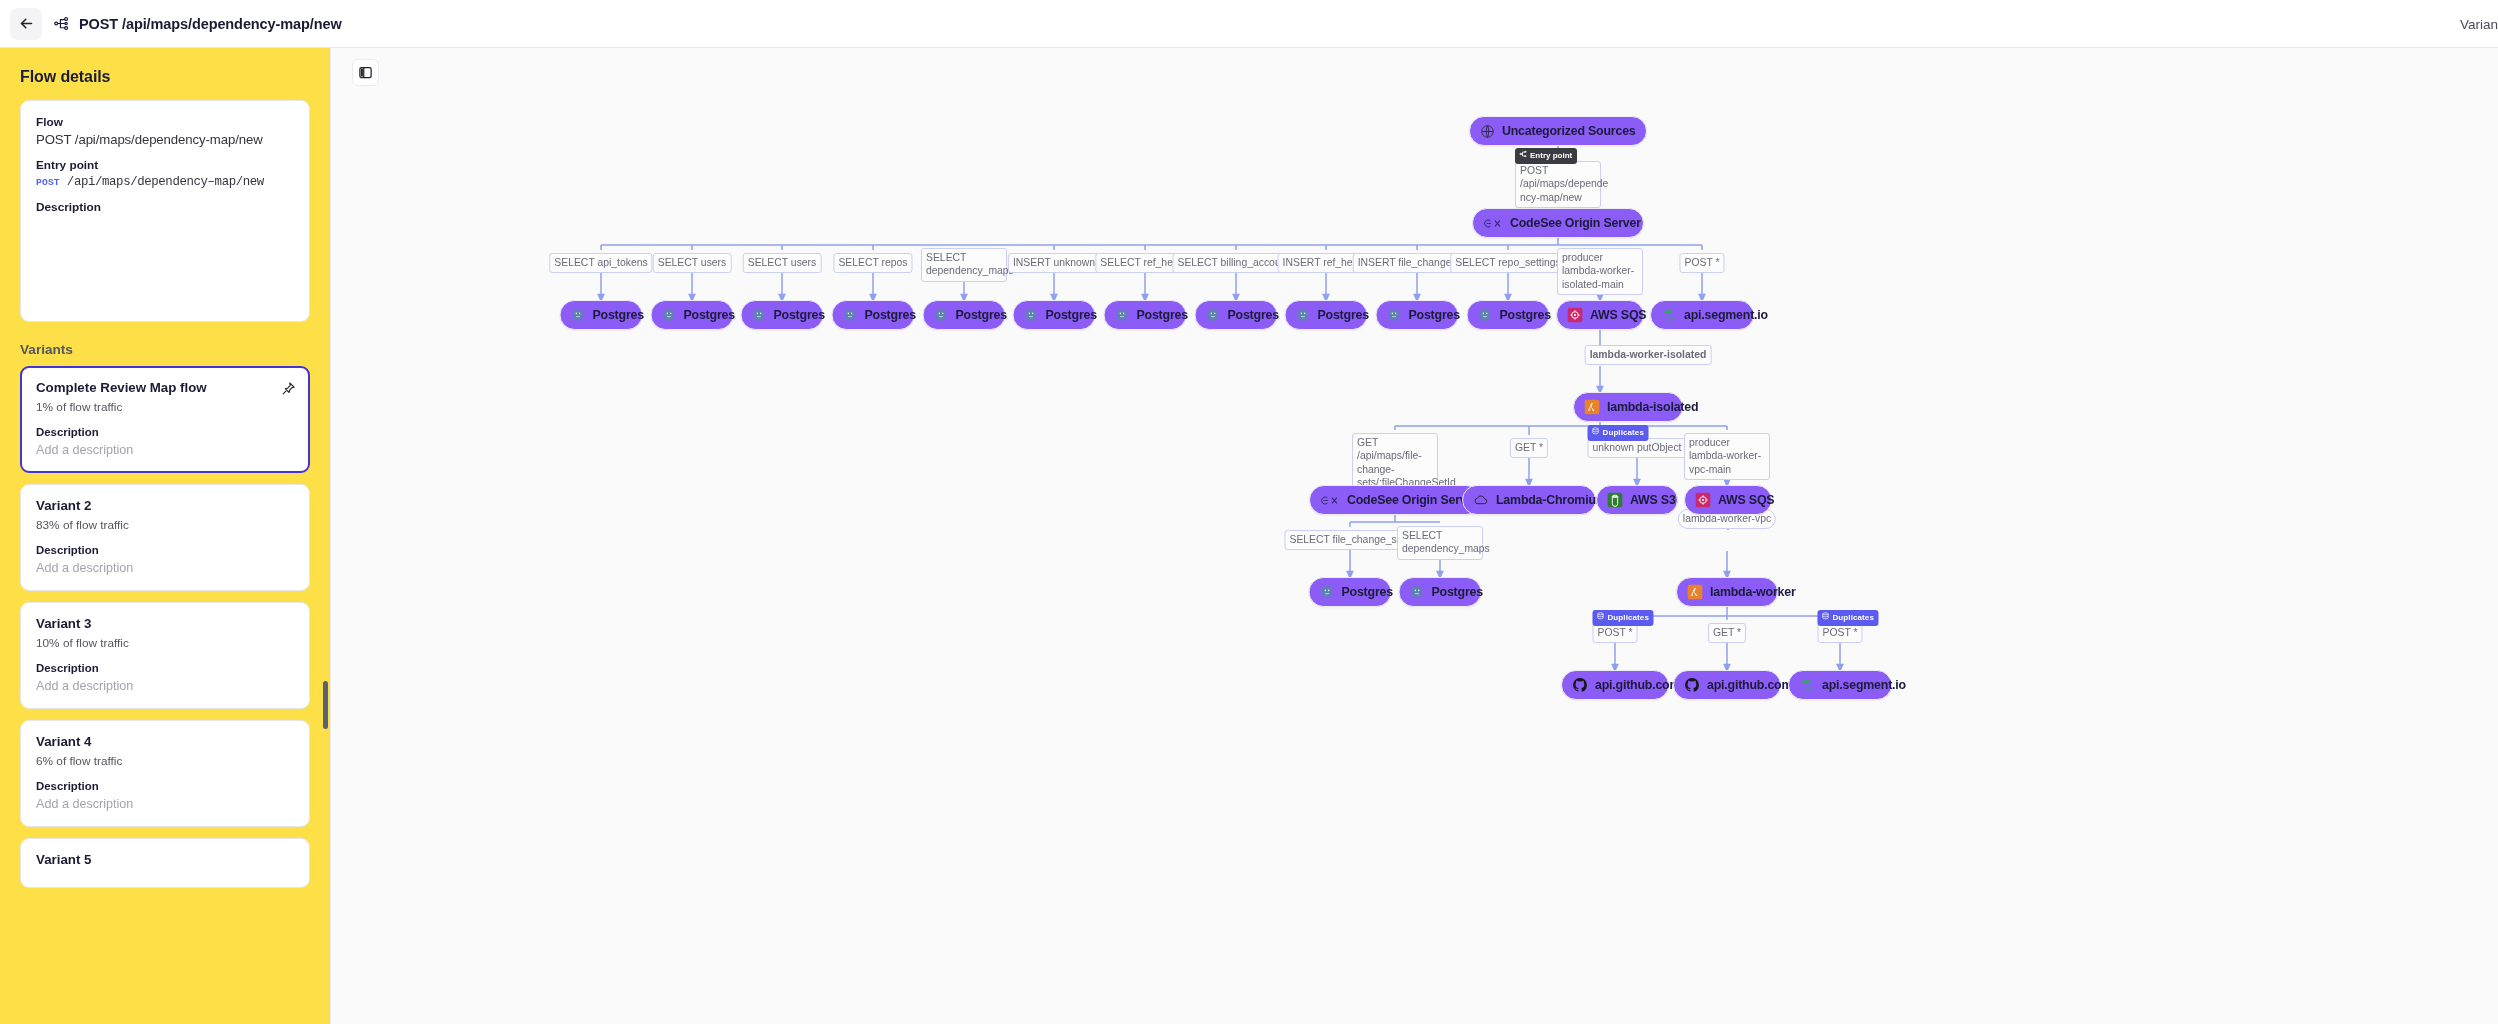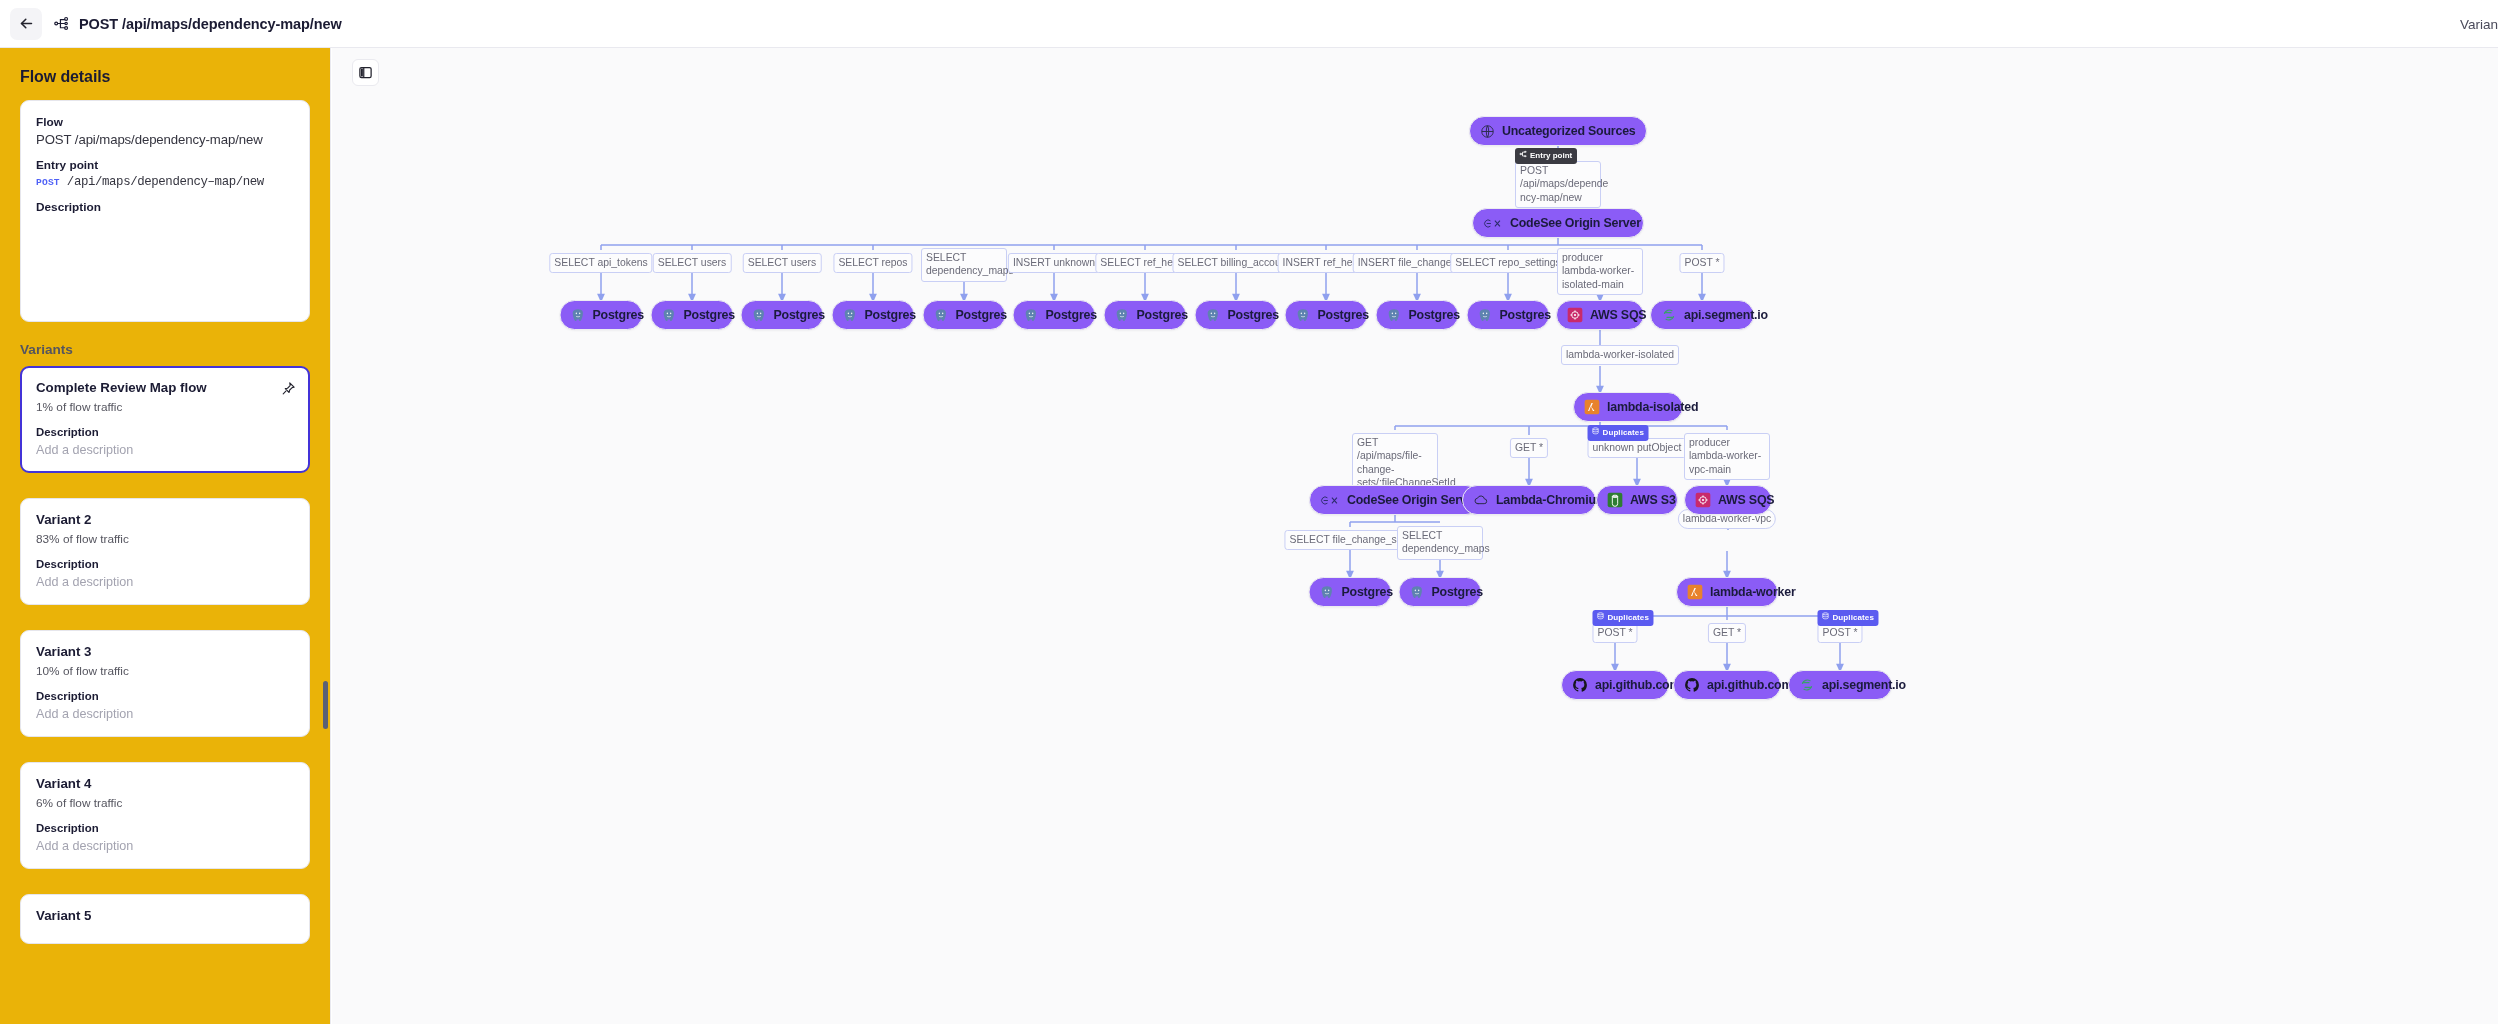--- a/index.html
+++ b/index.html
@@ -35,21 +35,21 @@
     display: flex; align-items: center; padding-right: 0;
   }
   .topbar-right .tr-label {
     font-size: 13.5px; color: #4a4a5a; white-space: nowrap;
     overflow: hidden; width: 38px;
   }
 
   
   .sidebar {
     position: absolute; left: 0; top: 48px; width: 331px; height: 976px;
-    background: #eab308; border-right: 1px solid #e9e9ef;
+    background: #fde047; border-right: 1px solid #e9e9ef;
     overflow: hidden; z-index: 30;
   }
   .sidebar-inner { position: relative; padding: 0 20px; }
   .sb-heading {
     font-size: 16px; font-weight: 700; color: #1b1b33;
     padding-top: 20px; padding-bottom: 14px; letter-spacing: -0.1px;
   }
   .detail-card {
     background: #ffffff; border: 1px solid #e6e6ec; border-radius: 9px;
     padding: 14px 15px 14px 15px; height: 222px;
@@ -72,21 +72,21 @@
   }
   .fl-desc {
     font-size: 12.8px; color: #34343f; line-height: 1.46; letter-spacing: -0.05px;
   }
   .variants-heading {
     font-size: 13.6px; font-weight: 700; color: #55555f;
     padding-top: 20px; padding-bottom: 9px;
   }
   .variant-card {
     background: #ffffff; border: 1px solid #e6e6ec; border-radius: 9px;
-    padding: 13px 15px 15px 15px; margin-bottom: 25px; position: relative;
+    padding: 13px 15px 15px 15px; margin-bottom: 11px; position: relative;
     cursor: pointer;
   }
   .variant-card.selected {
     border: 2px solid #4333d8; padding: 12px 14px 14px 14px;
   }
   .v-name { font-size: 13.3px; font-weight: 700; color: #1b1b33; }
   .v-traffic { font-size: 11.8px; color: #55555f; margin-top: 5px; }
   .v-desc-label { font-size: 11.4px; font-weight: 700; color: #1b1b33; margin-top: 12px; }
   .v-desc-ph { font-size: 12.6px; color: #a3a3b0; margin-top: 5px; }
   .pin-btn {
@@ -601,21 +601,21 @@
         <div class="elabel" style="left: 541px; top: 205px;"><span>SELECT repos</span></div>
         <div class="elabel w2" style="left: 632px; top: 200px;"><span>SELECT dependency_maps</span></div>
         <div class="elabel" style="left: 722px; top: 205px;"><span>INSERT unknown</span></div>
         <div class="elabel" style="left: 813px; top: 205px;"><span>SELECT ref_heads</span></div>
         <div class="elabel" style="left: 904px; top: 205px;"><span>SELECT billing_accounts</span></div>
         <div class="elabel" style="left: 994px; top: 205px;"><span>INSERT ref_heads</span></div>
         <div class="elabel" style="left: 1085px; top: 205px;"><span>INSERT file_change_sets</span></div>
         <div class="elabel" style="left: 1176px; top: 205px;"><span>SELECT repo_settings</span></div>
         <div class="elabel w2" style="left: 1268px; top: 200px;"><span>producer lambda-worker-isolated-main</span></div>
         <div class="elabel" style="left: 1370px; top: 205px;"><span>POST *</span></div>
-        <div class="elabel" style="left: 1288px; top: 297px;"><span>lambda-worker-isolated</span></div>
+        <div class="elabel" style="left: 1316px; top: 297px; font-weight: bold;"><span>lambda-worker-isolated</span></div>
         <div class="elabel w2" style="left: 1063px; top: 385px;"><span>GET /api/maps/file-change-sets/:fileChangeSetId</span></div>
         <div class="elabel" style="left: 1197px; top: 390px;"><span>GET *</span></div>
         <div class="elabel" style="left: 1305px; top: 390px;"><span class="badge-dup">
             <span><svg width="8" height="8" viewBox="0 0 24 24" fill="none" stroke="#fff" stroke-width="2.2">
                 <ellipse cx="12" cy="5.5" rx="8" ry="3"></ellipse>
                 <path d="M4 5.5v6c0 1.7 3.6 3 8 3s8-1.3 8-3v-6"></path>
                 <path d="M4 11.5v6c0 1.7 3.6 3 8 3s8-1.3 8-3v-6"></path>
               </svg></span>
             <span>Duplicates</span>
           </span><span>unknown putObject</span></div>

